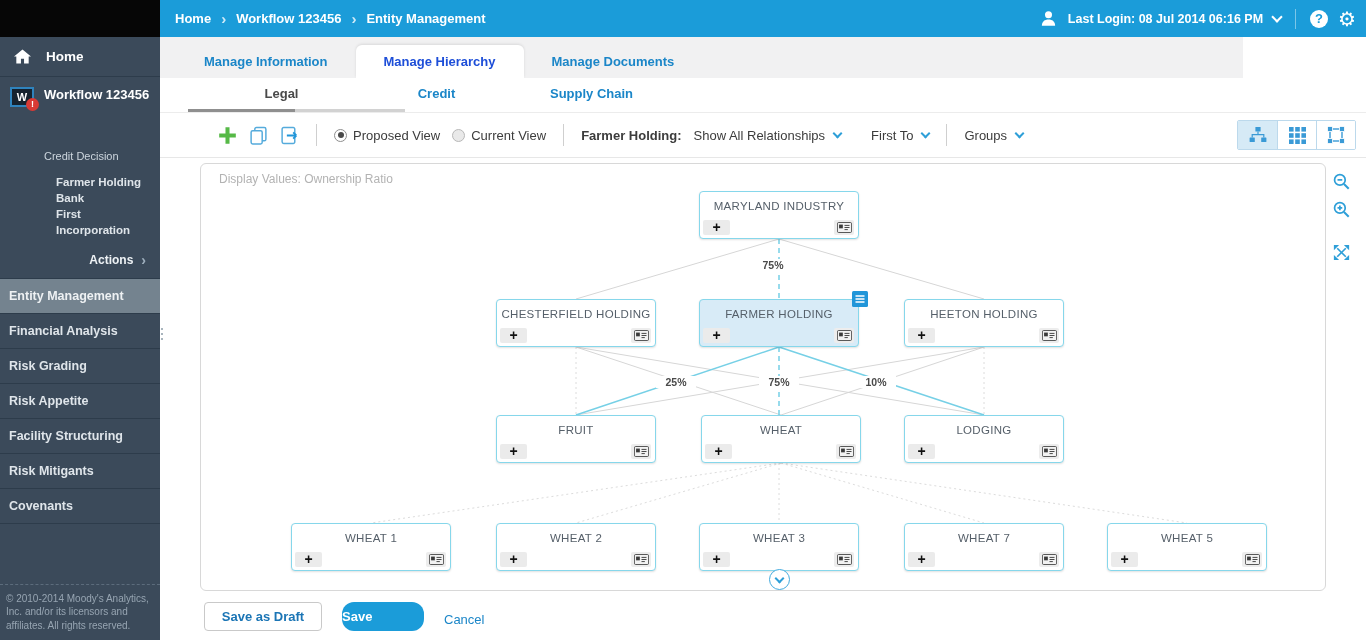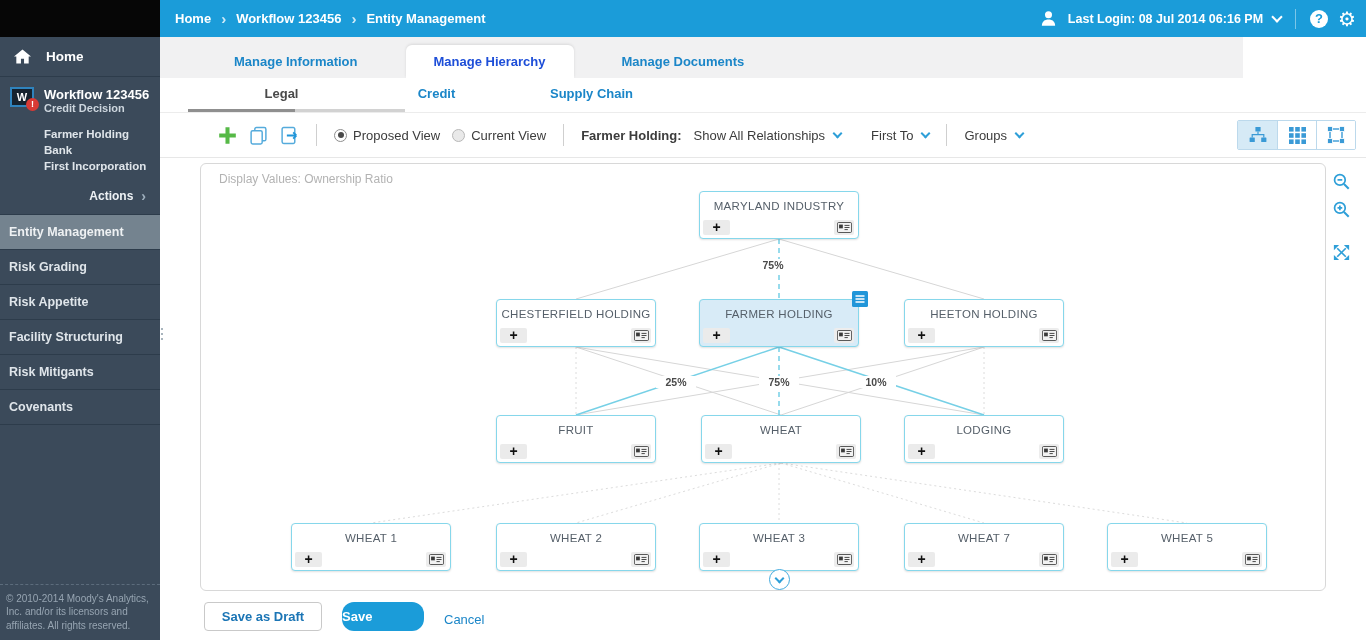--- a/index.html
+++ b/index.html
@@ -25,38 +25,38 @@
   #sidebar { position:absolute; left:0; top:37px; width:160px; height:603px; background:#3b4a5a; color:#e1e7ec; }
   .sb-home { height:40px; display:flex; align-items:center; gap:14px; padding-left:13px;
     border-bottom:1px solid #2d3c4b; cursor:pointer; }
   .sb-home span { font-size:13.5px; font-weight:bold; color:#fff; }
   .sb-workflow { padding:10px 0 4px 10px; display:flex; gap:10px; }
   .w-icon { position:relative; width:24px; height:20px; background:#16222e; border:2px solid #2f83bd;
     color:#fff; font-size:11px; font-weight:bold; text-align:center; line-height:16px; }
   .w-badge { position:absolute; right:-7px; bottom:-6px; width:13px; height:13px; background:#d93a35;
     border-radius:50%; color:#fff; font-size:9px; font-weight:bold; text-align:center; line-height:13px; }
   .wf-title { font-size:13px; font-weight:bold; color:#fff; }
-  .wf-sub { font-size:11px; font-weight:bold; color:#cdd6de; }
-  .sb-entity { padding:8px 9px 2px 44px; font-size:11.5px; font-weight:bold; color:#dfe5ea; line-height:1.4; }
+  .wf-sub { font-size:11px; font-weight:normal; color:#cdd6de;margin-top:48px; }
+  .sb-entity { padding:8px 9px 2px 44px; font-size:11.5px; font-weight:bold; color:#dfe5ea; line-height:1.4;margin-left:12px; }
   .sb-actions { display:flex; justify-content:flex-end; align-items:center; gap:8px;
     padding:12px 14px 10px 0; cursor:pointer; }
   .sb-actions span { font-size:12px; font-weight:bold; color:#eef2f5; }
   .sb-actions .chev { color:#9fb0be; font-size:14px; font-weight:bold; }
   .sb-menu { border-top:1px solid #2d3c4b; }
   .sb-item { height:35px; line-height:35px; padding-left:9px; font-size:12.5px; font-weight:bold;
     color:#dfe5ea; border-bottom:1px solid #2d3c4b; cursor:pointer; }
   .sb-item.active { background:#74838f; color:#eef1f3; }
   .sb-footer { position:absolute; left:0; bottom:0; width:160px; padding:7px 8px 8px 6px;
     border-top:1px dashed #5c6c7c; font-size:10px; color:#97a5b2; line-height:1.35; }
 
   
   #main { position:absolute; left:160px; top:37px; width:1206px; height:603px; background:#fff; }
 
   .tabbar { position:absolute; left:0; top:0; width:1083px; height:41px; background:#f1f1f2;
-    display:flex; align-items:flex-end; padding-left:46px;gap:20px; }
+    display:flex; align-items:flex-end; padding-left:16px; }
   .tab { height:33px; line-height:33px; padding:0 28px; font-size:13px; font-weight:bold;
     color:#1b86c8; cursor:pointer; }
   .tab.active { background:#fff; color:#1d4ed8; border-radius:6px 6px 0 0;
     box-shadow:0 -1px 3px rgba(0,0,0,0.10); }
 
   .subtabs { position:absolute; left:0; top:41px; width:1206px; height:35px; background:#fff;
     display:flex; padding-left:44px; border-bottom:1px solid #ececec; }
   .subtab { width:155px; text-align:center; line-height:32px; font-size:13px; font-weight:bold;
     color:#1b86c8; cursor:pointer; }
   .subtab.active { color:#4a4a4a; }
@@ -168,20 +168,21 @@
   <div class="sb-entity">
     <div>Farmer Holding Bank</div>
     <div>First Incorporation</div>
   </div>
   <div class="sb-actions">
     <span>Actions</span>
     <span class="chev">›</span>
   </div>
   <div class="sb-menu">
     <div class="sb-item active">Entity Management</div>
+    <div class="sb-item">Financial Analysis</div>
     <div class="sb-item">Risk Grading</div>
     <div class="sb-item">Risk Appetite</div>
     <div class="sb-item">Facility Structuring</div>
     <div class="sb-item">Risk Mitigants</div>
     <div class="sb-item">Covenants</div>
   </div>
   <div class="sb-footer">© 2010-2014 Moody's Analytics, Inc. and/or its licensors and affiliates. All rights reserved.</div>
 </div>
 
 <div id="main">

